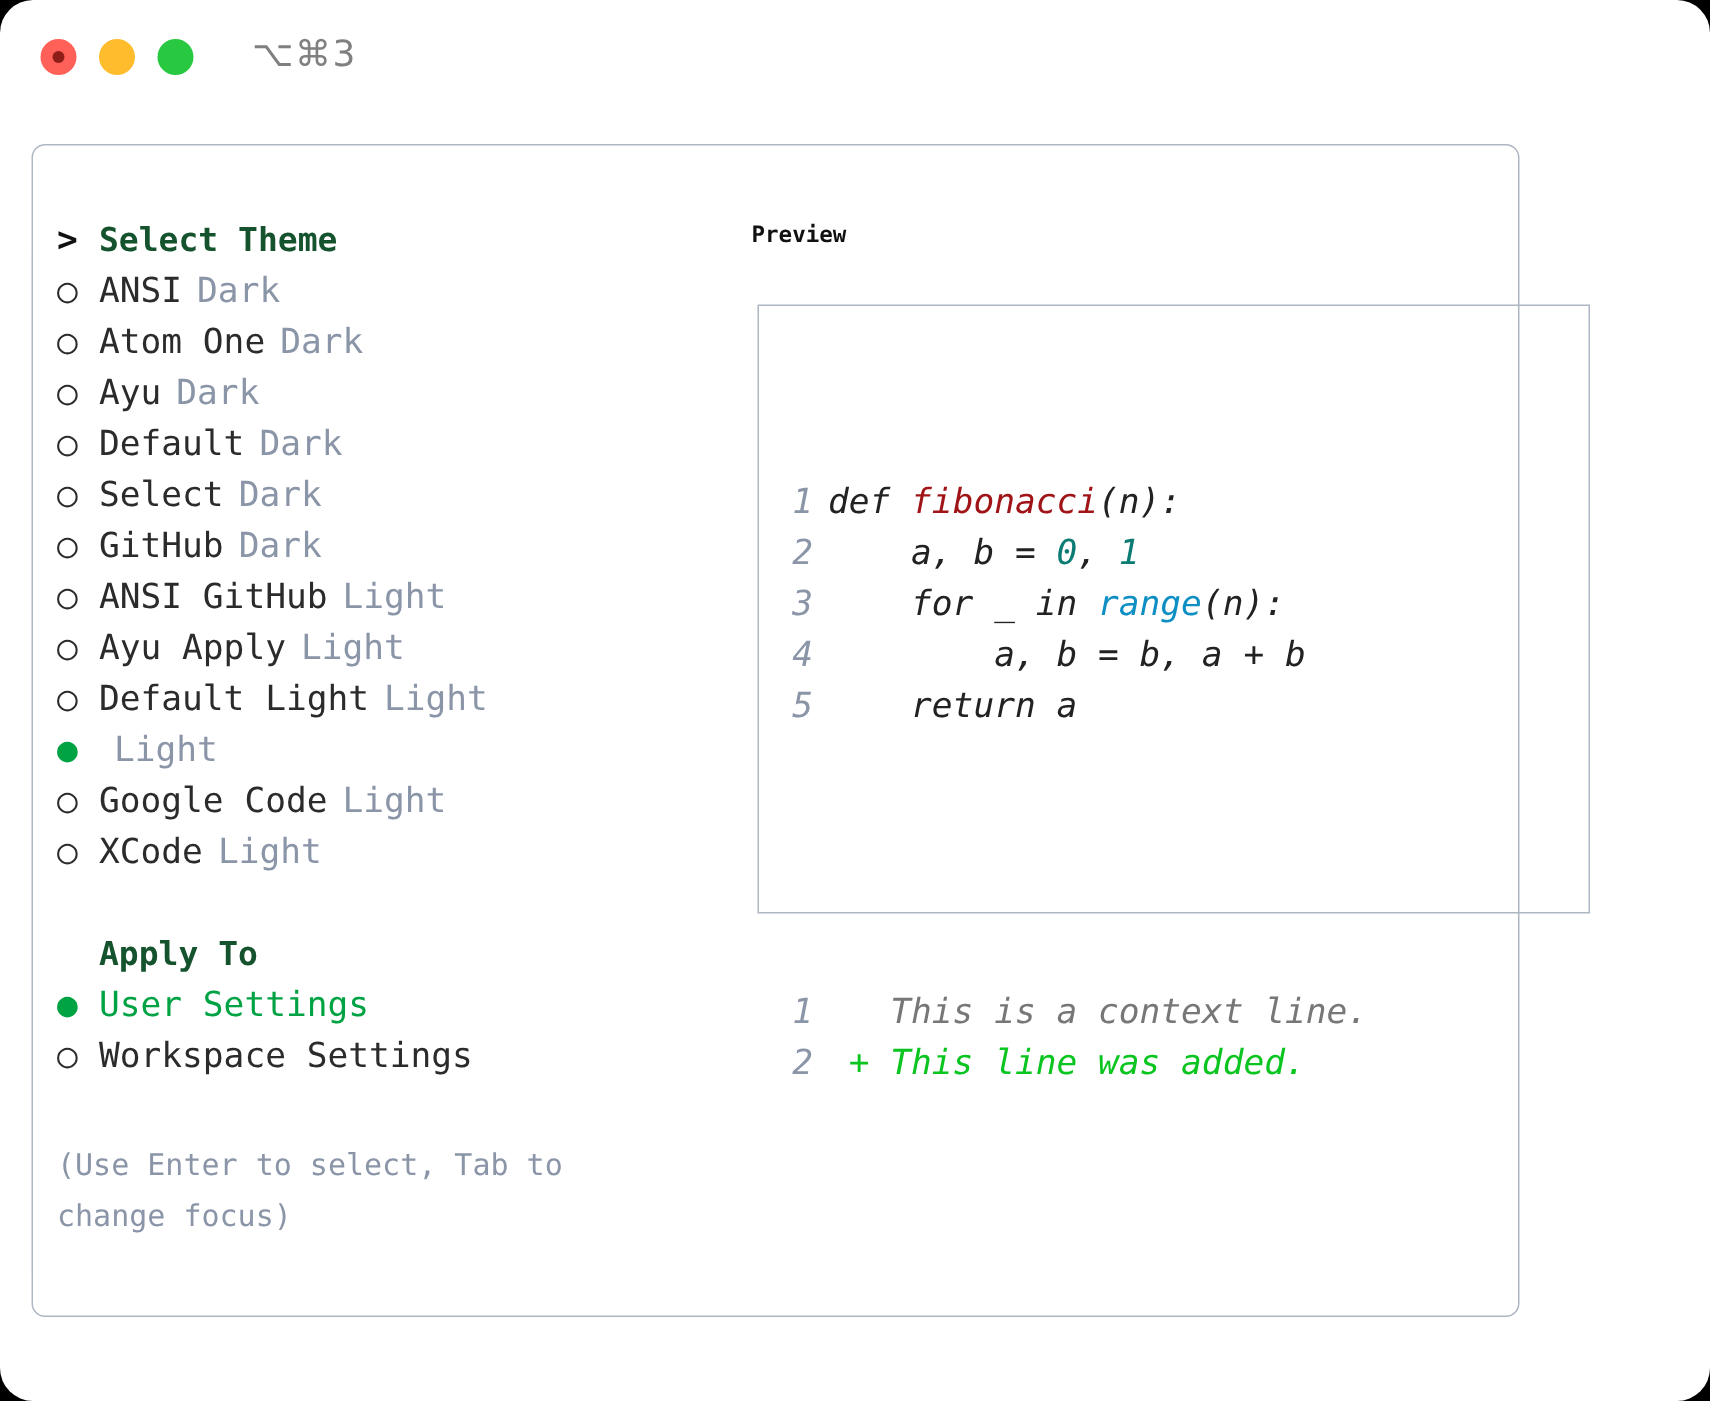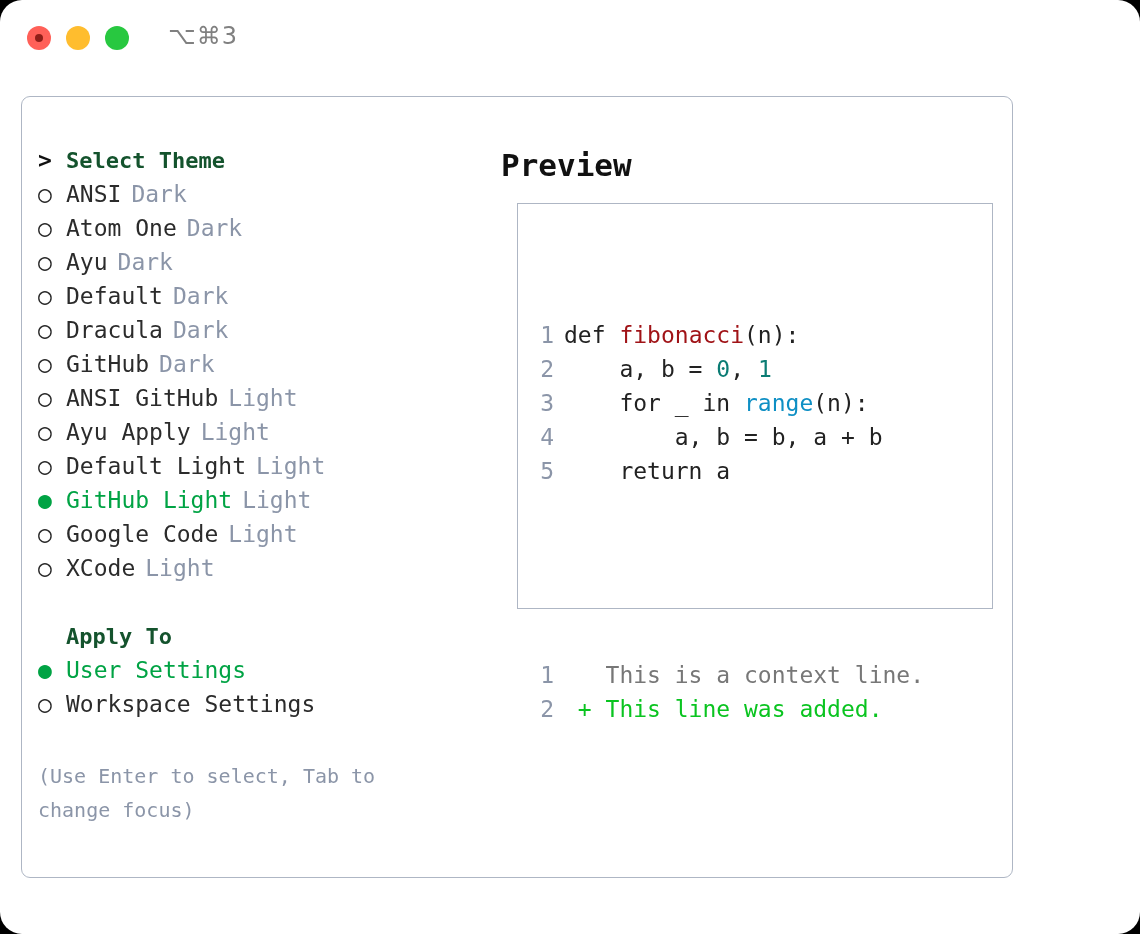--- a/index.html
+++ b/index.html
@@ -125,32 +125,33 @@
     white-space: normal;
   }
 
   
   .right-col {
     position: absolute;
     left: 479px; top: 50px;
     width: 500px;
   }
   .preview-title {
-    font-size: 31px;
+    font-size: 15px;
     font-weight: bold;
     color: #111111;
     margin-bottom: 0;
   }
   .preview-box {
     position: absolute;
-    left: 16px; top: 56px;
-    width: 476px;
+    left: 4px; top: 56px;
+    width: 555px;
     height: 406px;
     border: 1.5px solid #aeb6c4;
     box-sizing: border-box;
+    font-style: italic;
   }
   .code {
     position: absolute;
     left: 14px; top: 46px;
     font-size: 23px;
     line-height: 34px;
     white-space: pre;
   }
   .code-line { display: block; height: 34px; }
   .lineno {
@@ -190,26 +191,26 @@
       <div class="row">
         <span class="marker caret">&gt;</span>
         <span class="section-title">Select Theme</span>
       </div>
 
       <div id="theme-list">
           <div class="row"><span class="marker bullet-empty">○</span><span class="item-label">ANSI</span><span class="badge">Dark</span></div>
           <div class="row"><span class="marker bullet-empty">○</span><span class="item-label">Atom One</span><span class="badge">Dark</span></div>
           <div class="row"><span class="marker bullet-empty">○</span><span class="item-label">Ayu</span><span class="badge">Dark</span></div>
           <div class="row"><span class="marker bullet-empty">○</span><span class="item-label">Default</span><span class="badge">Dark</span></div>
-          <div class="row"><span class="marker bullet-empty">○</span><span class="item-label">Dracula</span><span class="badge">Dark</span></div>
+          <div class="row"><span class="marker bullet-empty">○</span><span class="item-label">Select</span><span class="badge">Dark</span></div>
           <div class="row"><span class="marker bullet-empty">○</span><span class="item-label">GitHub</span><span class="badge">Dark</span></div>
           <div class="row"><span class="marker bullet-empty">○</span><span class="item-label">ANSI GitHub</span><span class="badge">Light</span></div>
           <div class="row"><span class="marker bullet-empty">○</span><span class="item-label">Ayu Apply</span><span class="badge">Light</span></div>
           <div class="row"><span class="marker bullet-empty">○</span><span class="item-label">Default Light</span><span class="badge">Light</span></div>
-          <div class="row"><span class="marker bullet-filled">●</span><span class="item-label selected">GitHub Light</span><span class="badge">Light</span></div>
+          <div class="row"><span class="marker bullet-filled">●</span><span class="badge">Light</span></div>
           <div class="row"><span class="marker bullet-empty">○</span><span class="item-label">Google Code</span><span class="badge">Light</span></div>
           <div class="row"><span class="marker bullet-empty">○</span><span class="item-label">XCode</span><span class="badge">Light</span></div>
         </div>
 
       <div class="spacer-md"></div>
 
       <div class="row">
         <span class="marker"> </span>
         <span class="section-title">Apply To</span>
       </div>

